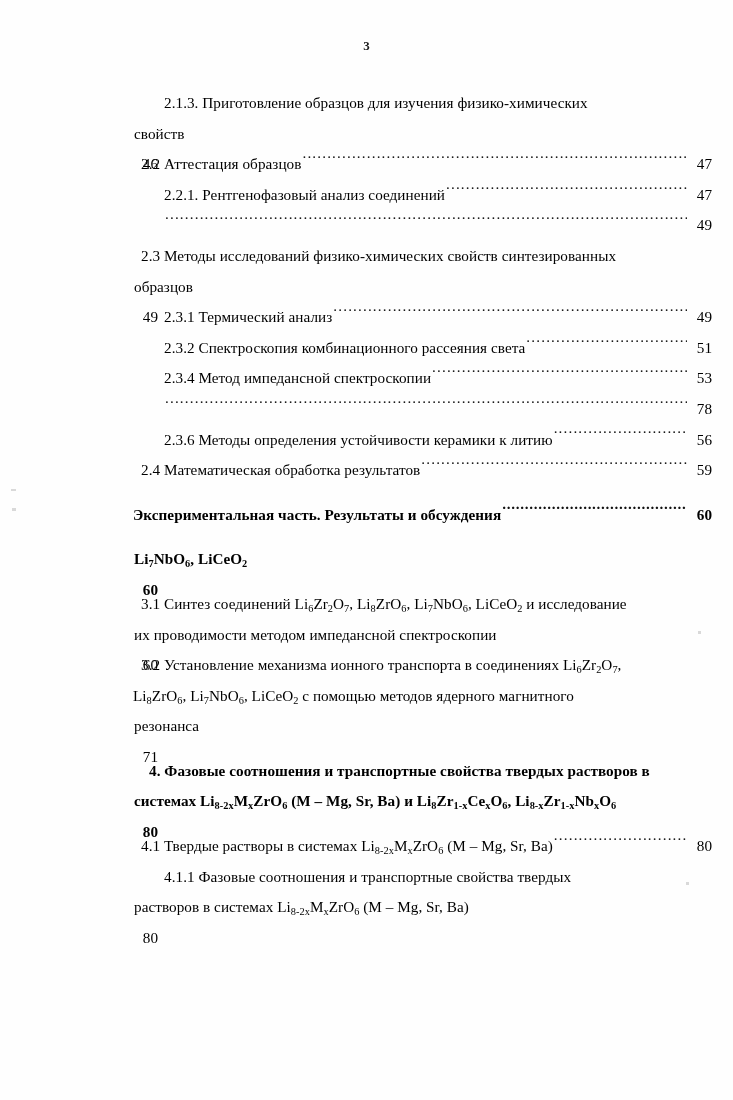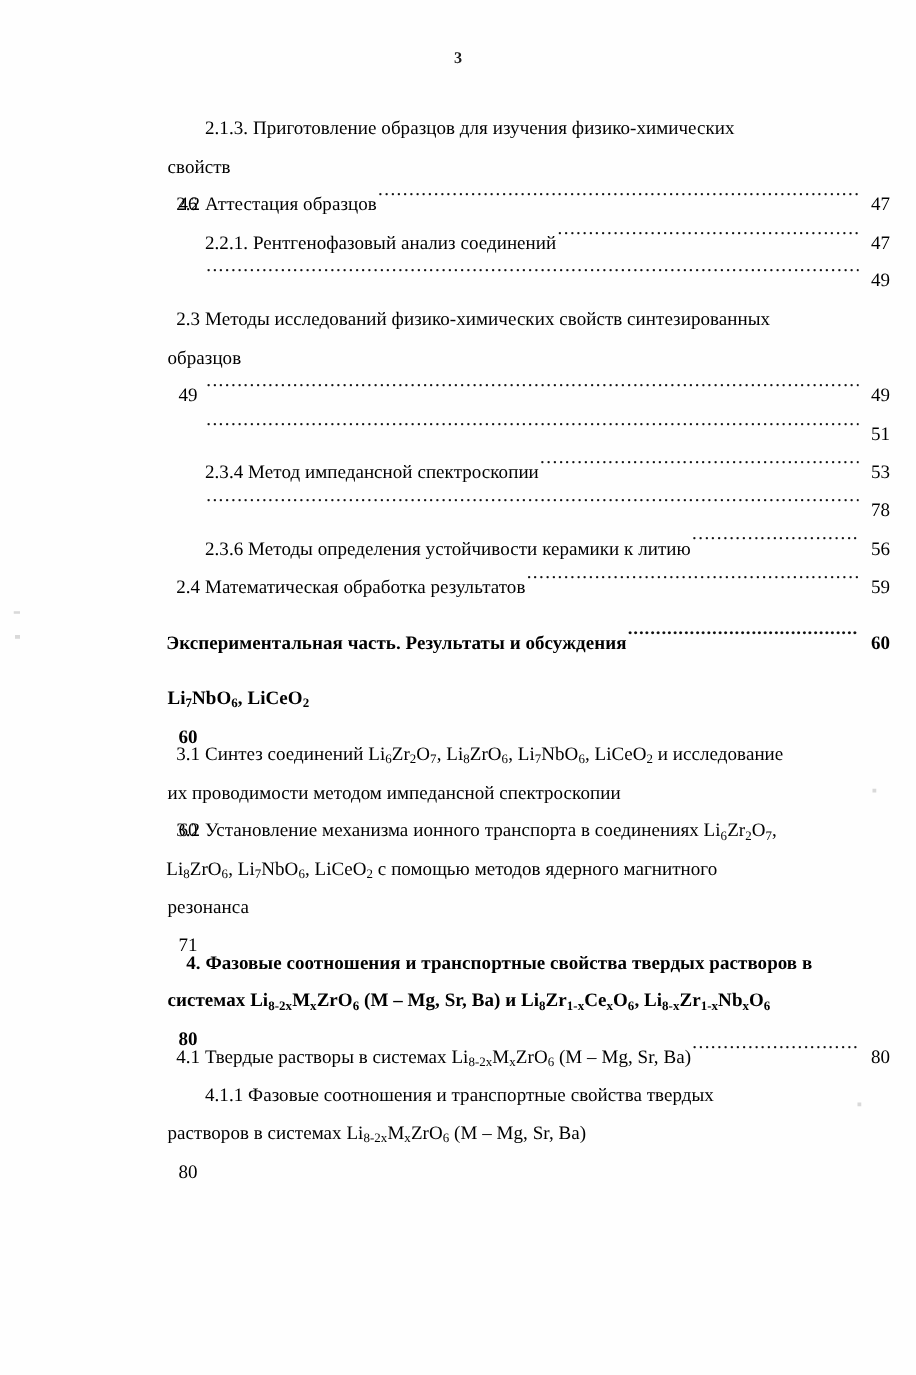--- a/index.html
+++ b/index.html
@@ -155,26 +155,28 @@
           <span class="txt">2.3 Методы исследований физико-химических свойств синтезированных</span>
         </div>
         <div class="line lvl-wrap">
           <span class="txt">образцов</span>
           <span class="leader"></span>
           <span class="pageno">49</span>
         </div>
       </div>
       <div class="entry">
         <div class="line lvl-2">
+          <span class="txt">2.3.1 Термический анализ</span>
           <span class="leader"></span>
           <span class="pageno">49</span>
         </div>
       </div>
       <div class="entry">
         <div class="line lvl-2">
+          <span class="txt">2.3.2 Спектроскопия комбинационного рассеяния света</span>
           <span class="leader"></span>
           <span class="pageno">51</span>
         </div>
       </div>
       <div class="entry">
         <div class="line lvl-2">
           <span class="txt">2.3.4 Метод импедансной спектроскопии</span>
           <span class="leader"></span>
           <span class="pageno">53</span>
         </div>

